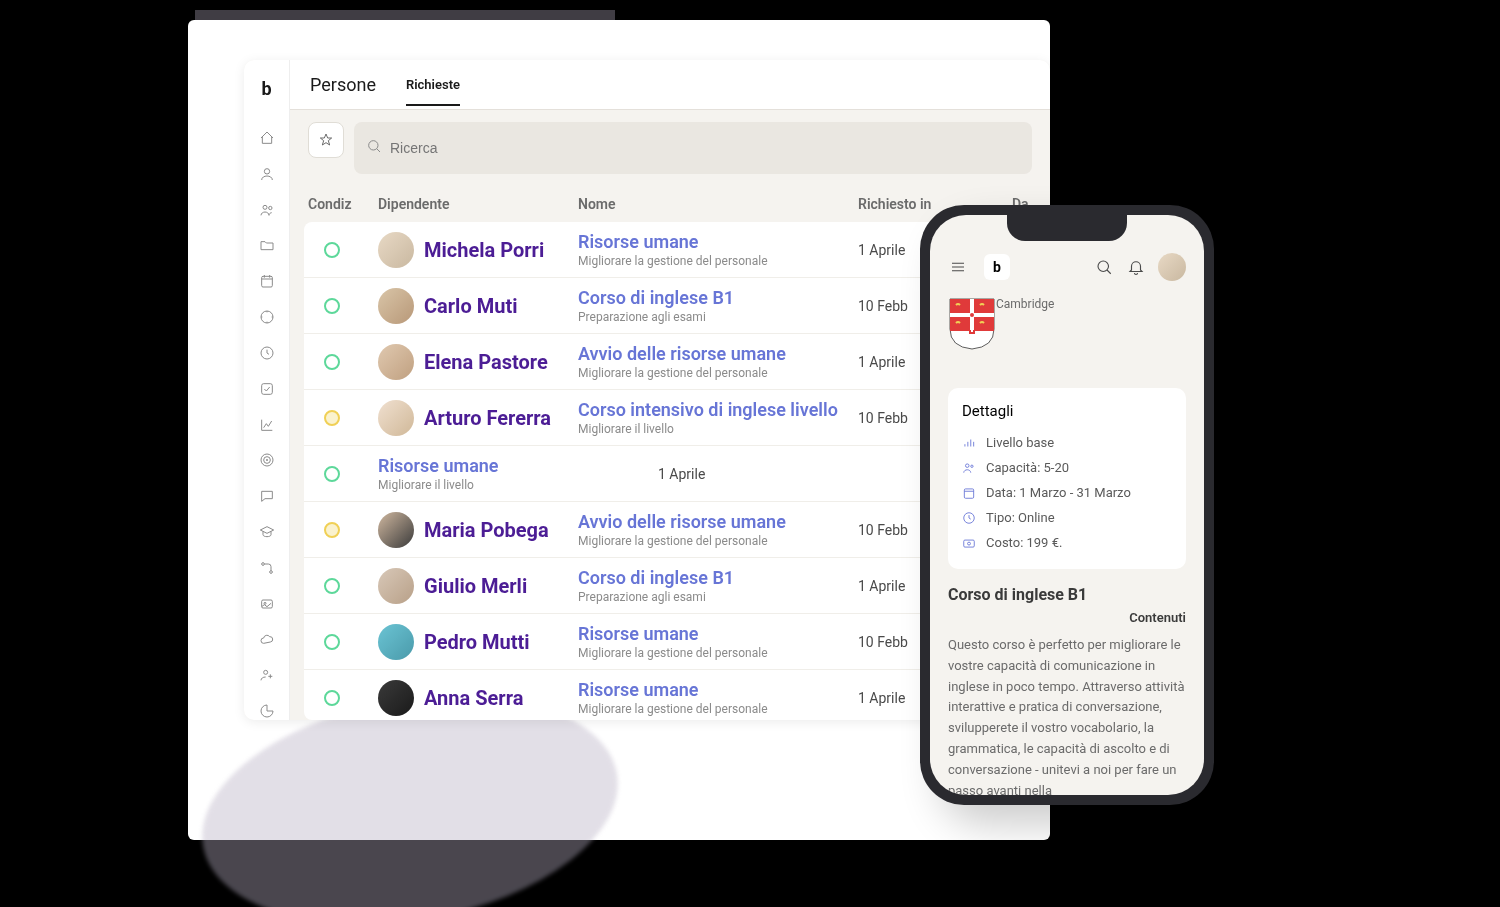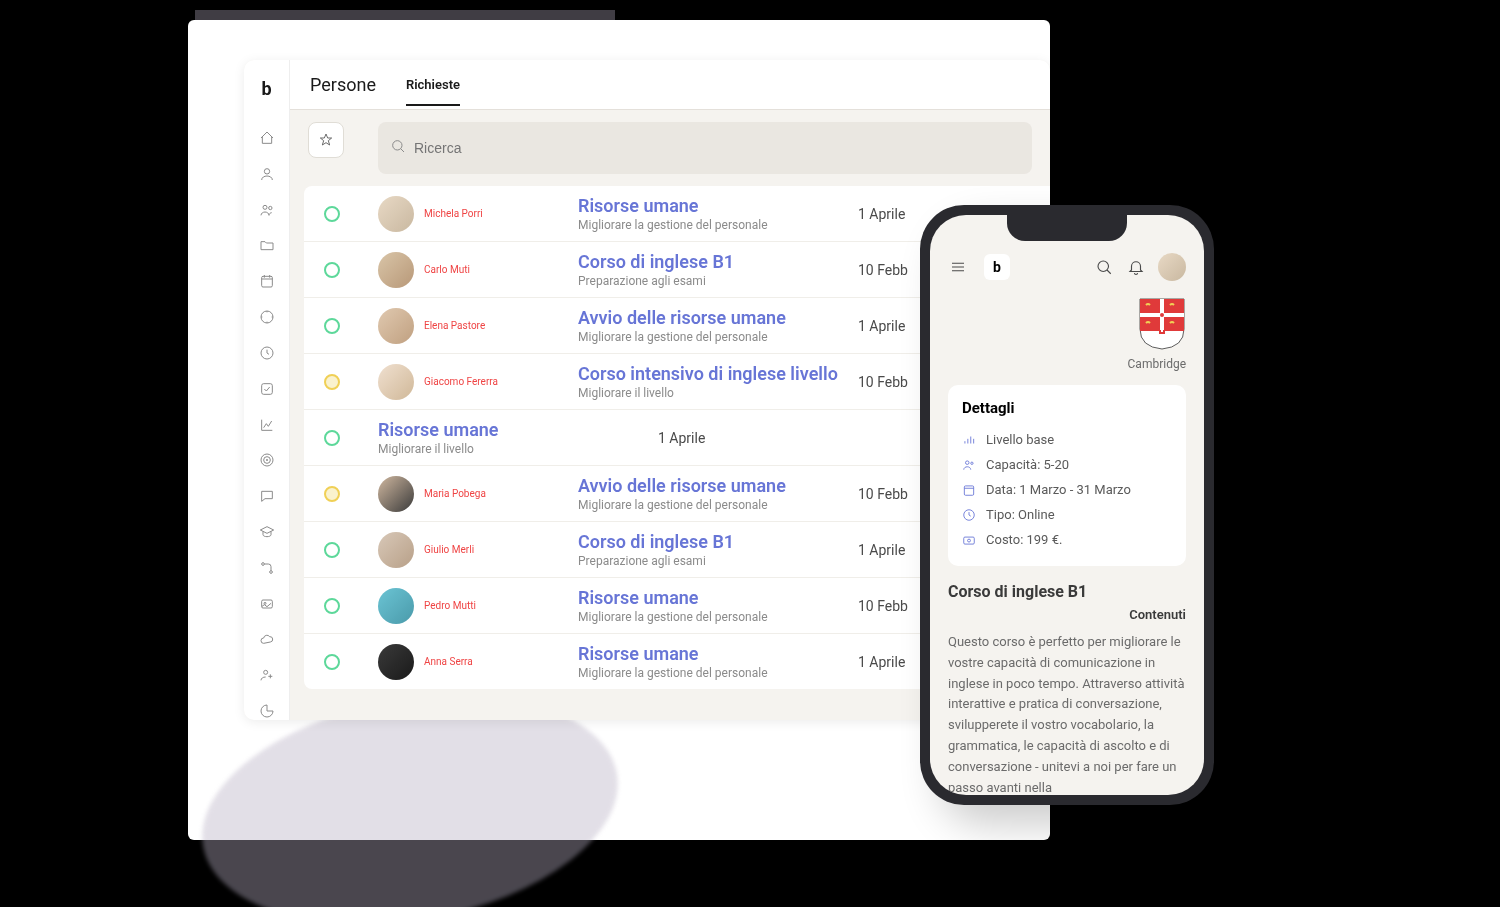--- a/index.html
+++ b/index.html
@@ -135,21 +135,20 @@
 }
 .fav-btn svg { width: 16px; height: 16px; stroke: #6b6b6b; fill: none; stroke-width: 1.5; }
 .search-box {
   flex: 1;
   background: #eae7e1;
   border-radius: 8px;
   display: flex;
   align-items: center;
   padding: 16px 12px;
   gap: 8px;
-  margin-left: 24px;
 }
 .search-box svg { width: 16px; height: 16px; stroke: #8b8b8b; fill: none; stroke-width: 1.5; }
 .search-input {
   border: none;
   background: transparent;
   outline: none;
   font-size: 14px;
   color: #8b8b8b;
   flex: 1;
 }
@@ -206,23 +205,23 @@
 .avatar.a1{background:linear-gradient(135deg,#e8d9c5,#c9b8a0);}
 .avatar.a2{background:linear-gradient(135deg,#d9c5a8,#b89878);}
 .avatar.a3{background:linear-gradient(135deg,#e0c9b0,#c0a080);}
 .avatar.a4{background:linear-gradient(135deg,#f0e0d0,#d0b898);}
 .avatar.a5{background:linear-gradient(135deg,#c8b8a8,#a89078);}
 .avatar.a6{background:linear-gradient(135deg,#d0b8a0,#3a3a3a);}
 .avatar.a7{background:linear-gradient(135deg,#d8c8b8,#b8a088);}
 .avatar.a8{background:linear-gradient(135deg,#6bc4d4,#4a9aaa);}
 .avatar.a9{background:linear-gradient(135deg,#3a3a3a,#1a1a1a);}
 .emp-name {
-  color: #ef4444;
-  font-weight: 400;
-  font-size: 10px;
+  color: #4c1d95;
+  font-weight: 700;
+  font-size: 20px;
 }
 .nome-cell { width: 280px; }
 .nome-title {
   color: #6775d6;
   font-weight: 600;
   font-size: 18px;
 }
 .nome-sub {
   color: #8b8b8b;
   font-size: 12px;
@@ -301,44 +300,44 @@
 }
 .ph-avatar {
   width: 28px;
   height: 28px;
   border-radius: 50%;
   background: linear-gradient(135deg,#e8d9c5,#c9b8a0);
 }
 
 .crest {
   display: flex;
-  flex-direction: column;
-  align-items: flex-end;
-  margin-bottom: 14px;
+  flex-direction: row;
+  align-items: flex-start;
+  margin-bottom: 31px;
 }
 .crest-shield {
   width: 48px;
   height: 54px;
   position: relative;
   margin-bottom: 6px;
 }
 .crest-shield svg { width: 100%; height: 100%; }
 .crest-label {
   font-size: 12px;
   color: #6b6b6b;
 }
 
 .details-card {
   background: #fff;
   border-radius: 10px;
   padding: 14px;
   margin-bottom: 16px;
 }
 .details-title {
-  font-weight: 700;
+  font-weight: 400;
   font-size: 15px;
   margin-bottom: 10px;
 }
 .detail-row {
   display: flex;
   align-items: center;
   gap: 10px;
   font-size: 13px;
   color: #5a5a5a;
   padding: 5px 0;
@@ -496,20 +495,27 @@
       </div>
       <div class="search-box">
         <span><svg viewBox="0 0 24 24">
               <circle cx="11" cy="11" r="7"></circle>
               <path d="M21 21l-5-5"></path>
             </svg></span>
         <input class="search-input" placeholder="Ricerca" style="">
       </div>
     </div>
 
+    <div class="table-header">
+      <div class="col-condiz">Condiz</div>
+      <div class="col-dip">Dipendente</div>
+      <div class="col-nome">Nome</div>
+      <div class="col-richiesto">Richiesto in</div>
+      <div class="col-da">Da</div>
+    </div>
 
     <div class="table-body" id="table-body">
         <div class="row">
     <div class="col-condiz">
             <div class="status-circle status-green"></div>
           </div>
     <div class="emp-cell">
       <div class="avatar a1"></div>
       <div class="emp-name">Michela Porri</div>
     </div>
@@ -546,21 +552,21 @@
       <div class="nome-sub">Migliorare la gestione del personale</div>
     </div>
     <div class="richiesto-cell">1 Aprile</div>
   </div>
         <div class="row">
     <div class="col-condiz">
             <div class="status-circle status-yellow"></div>
           </div>
     <div class="emp-cell">
       <div class="avatar a4"></div>
-      <div class="emp-name">Giacomo Fererra</div>
+      <div class="emp-name">Arturo Fererra</div>
     </div>
     <div class="nome-cell">
       <div class="nome-title">Corso intensivo di inglese livello</div>
       <div class="nome-sub">Migliorare il livello</div>
     </div>
     <div class="richiesto-cell">10 Febb</div>
   </div>
         <div class="row">
     <div class="col-condiz">
             <div class="status-circle status-green"></div>

